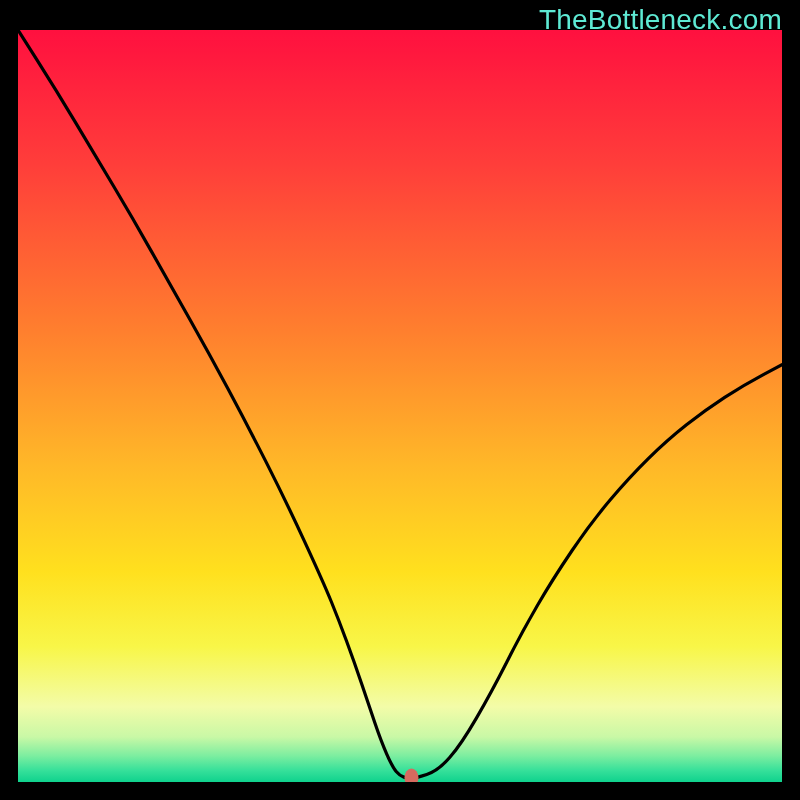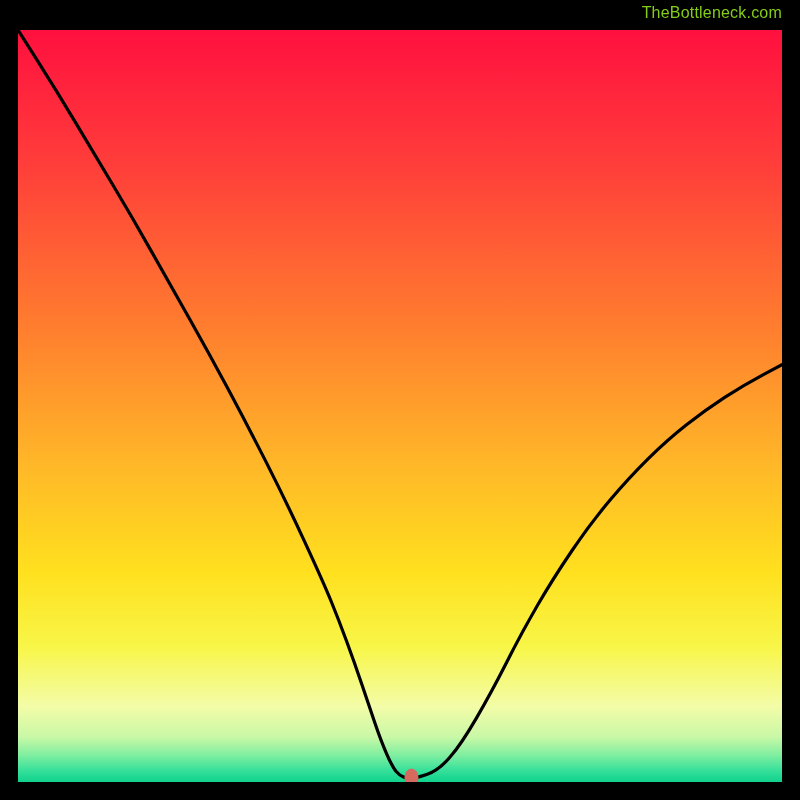--- a/index.html
+++ b/index.html
@@ -14,22 +14,22 @@
   .frame {
     position: relative;
     width: 800px;
     height: 800px;
     background: #000000;
   }
   .watermark {
     position: absolute;
     top: 4px;
     right: 18px;
-    color: #84cc16;
-    font-size: 16px;
+    color: #5eead4;
+    font-size: 28px;
     font-weight: 500;
     letter-spacing: 0.2px;
     z-index: 5;
   }
   .plot {
     position: absolute;
     left: 18px;
     top: 30px;
     width: 764px;
     height: 752px;

